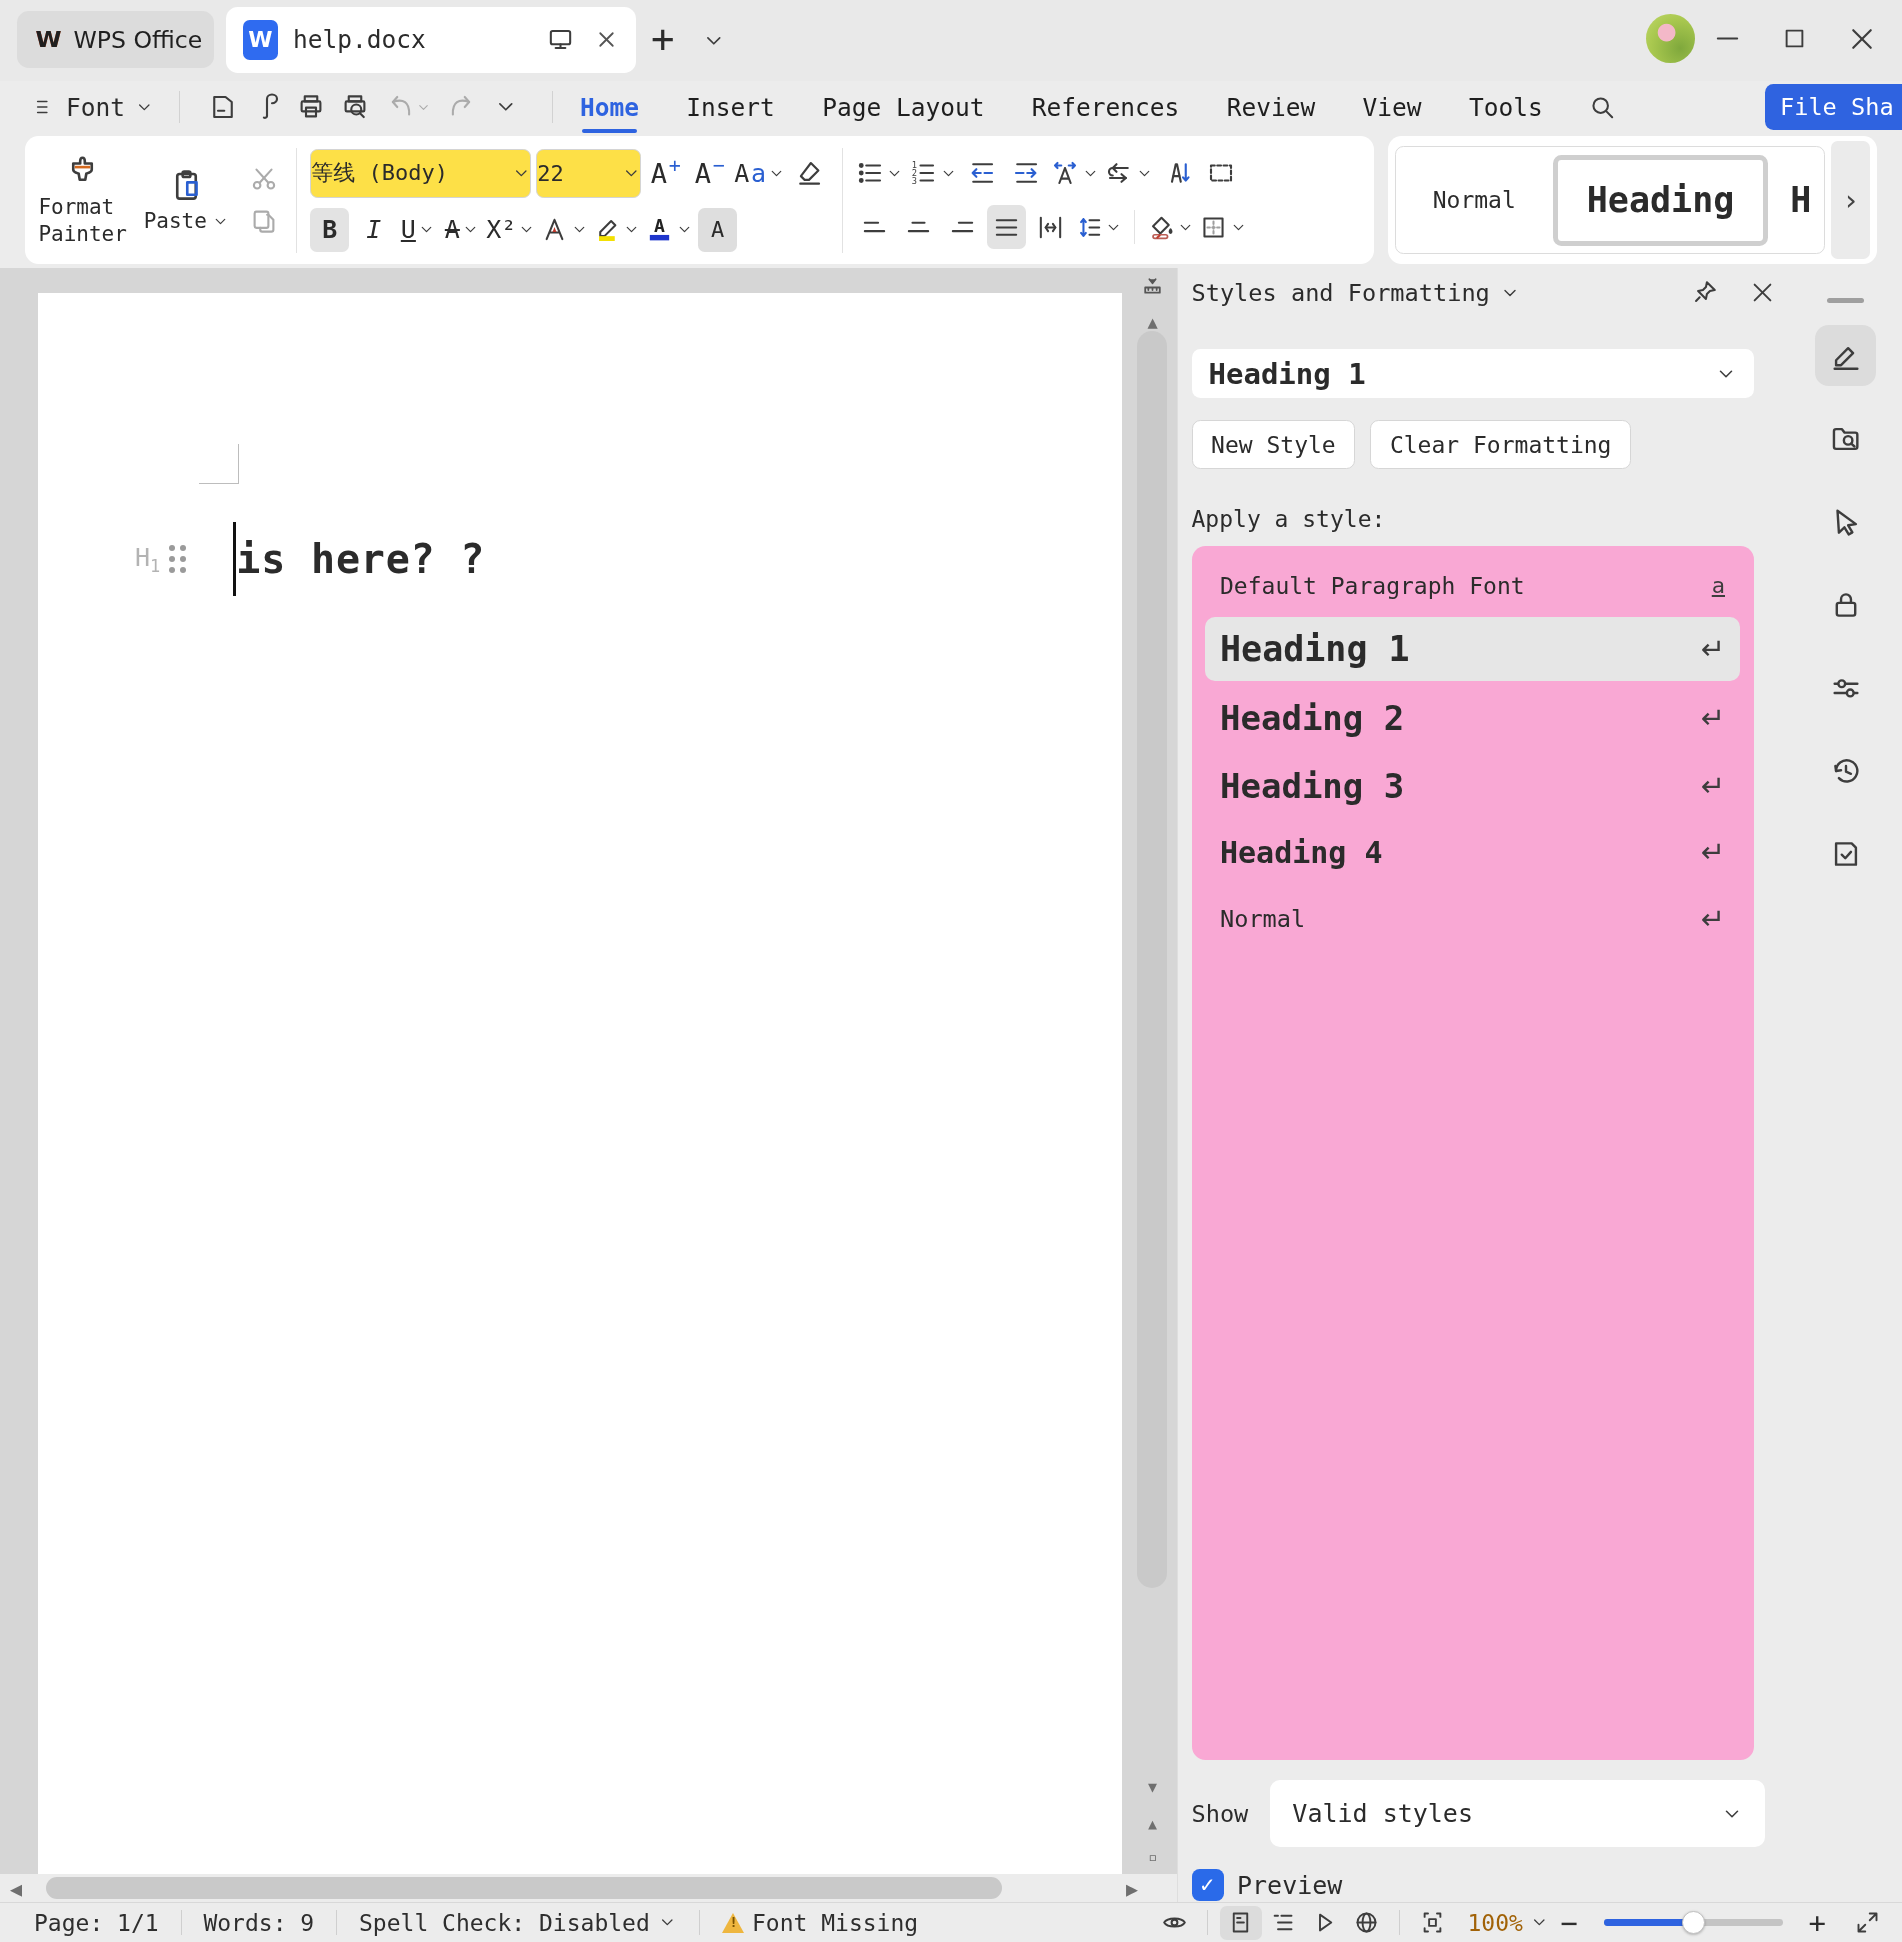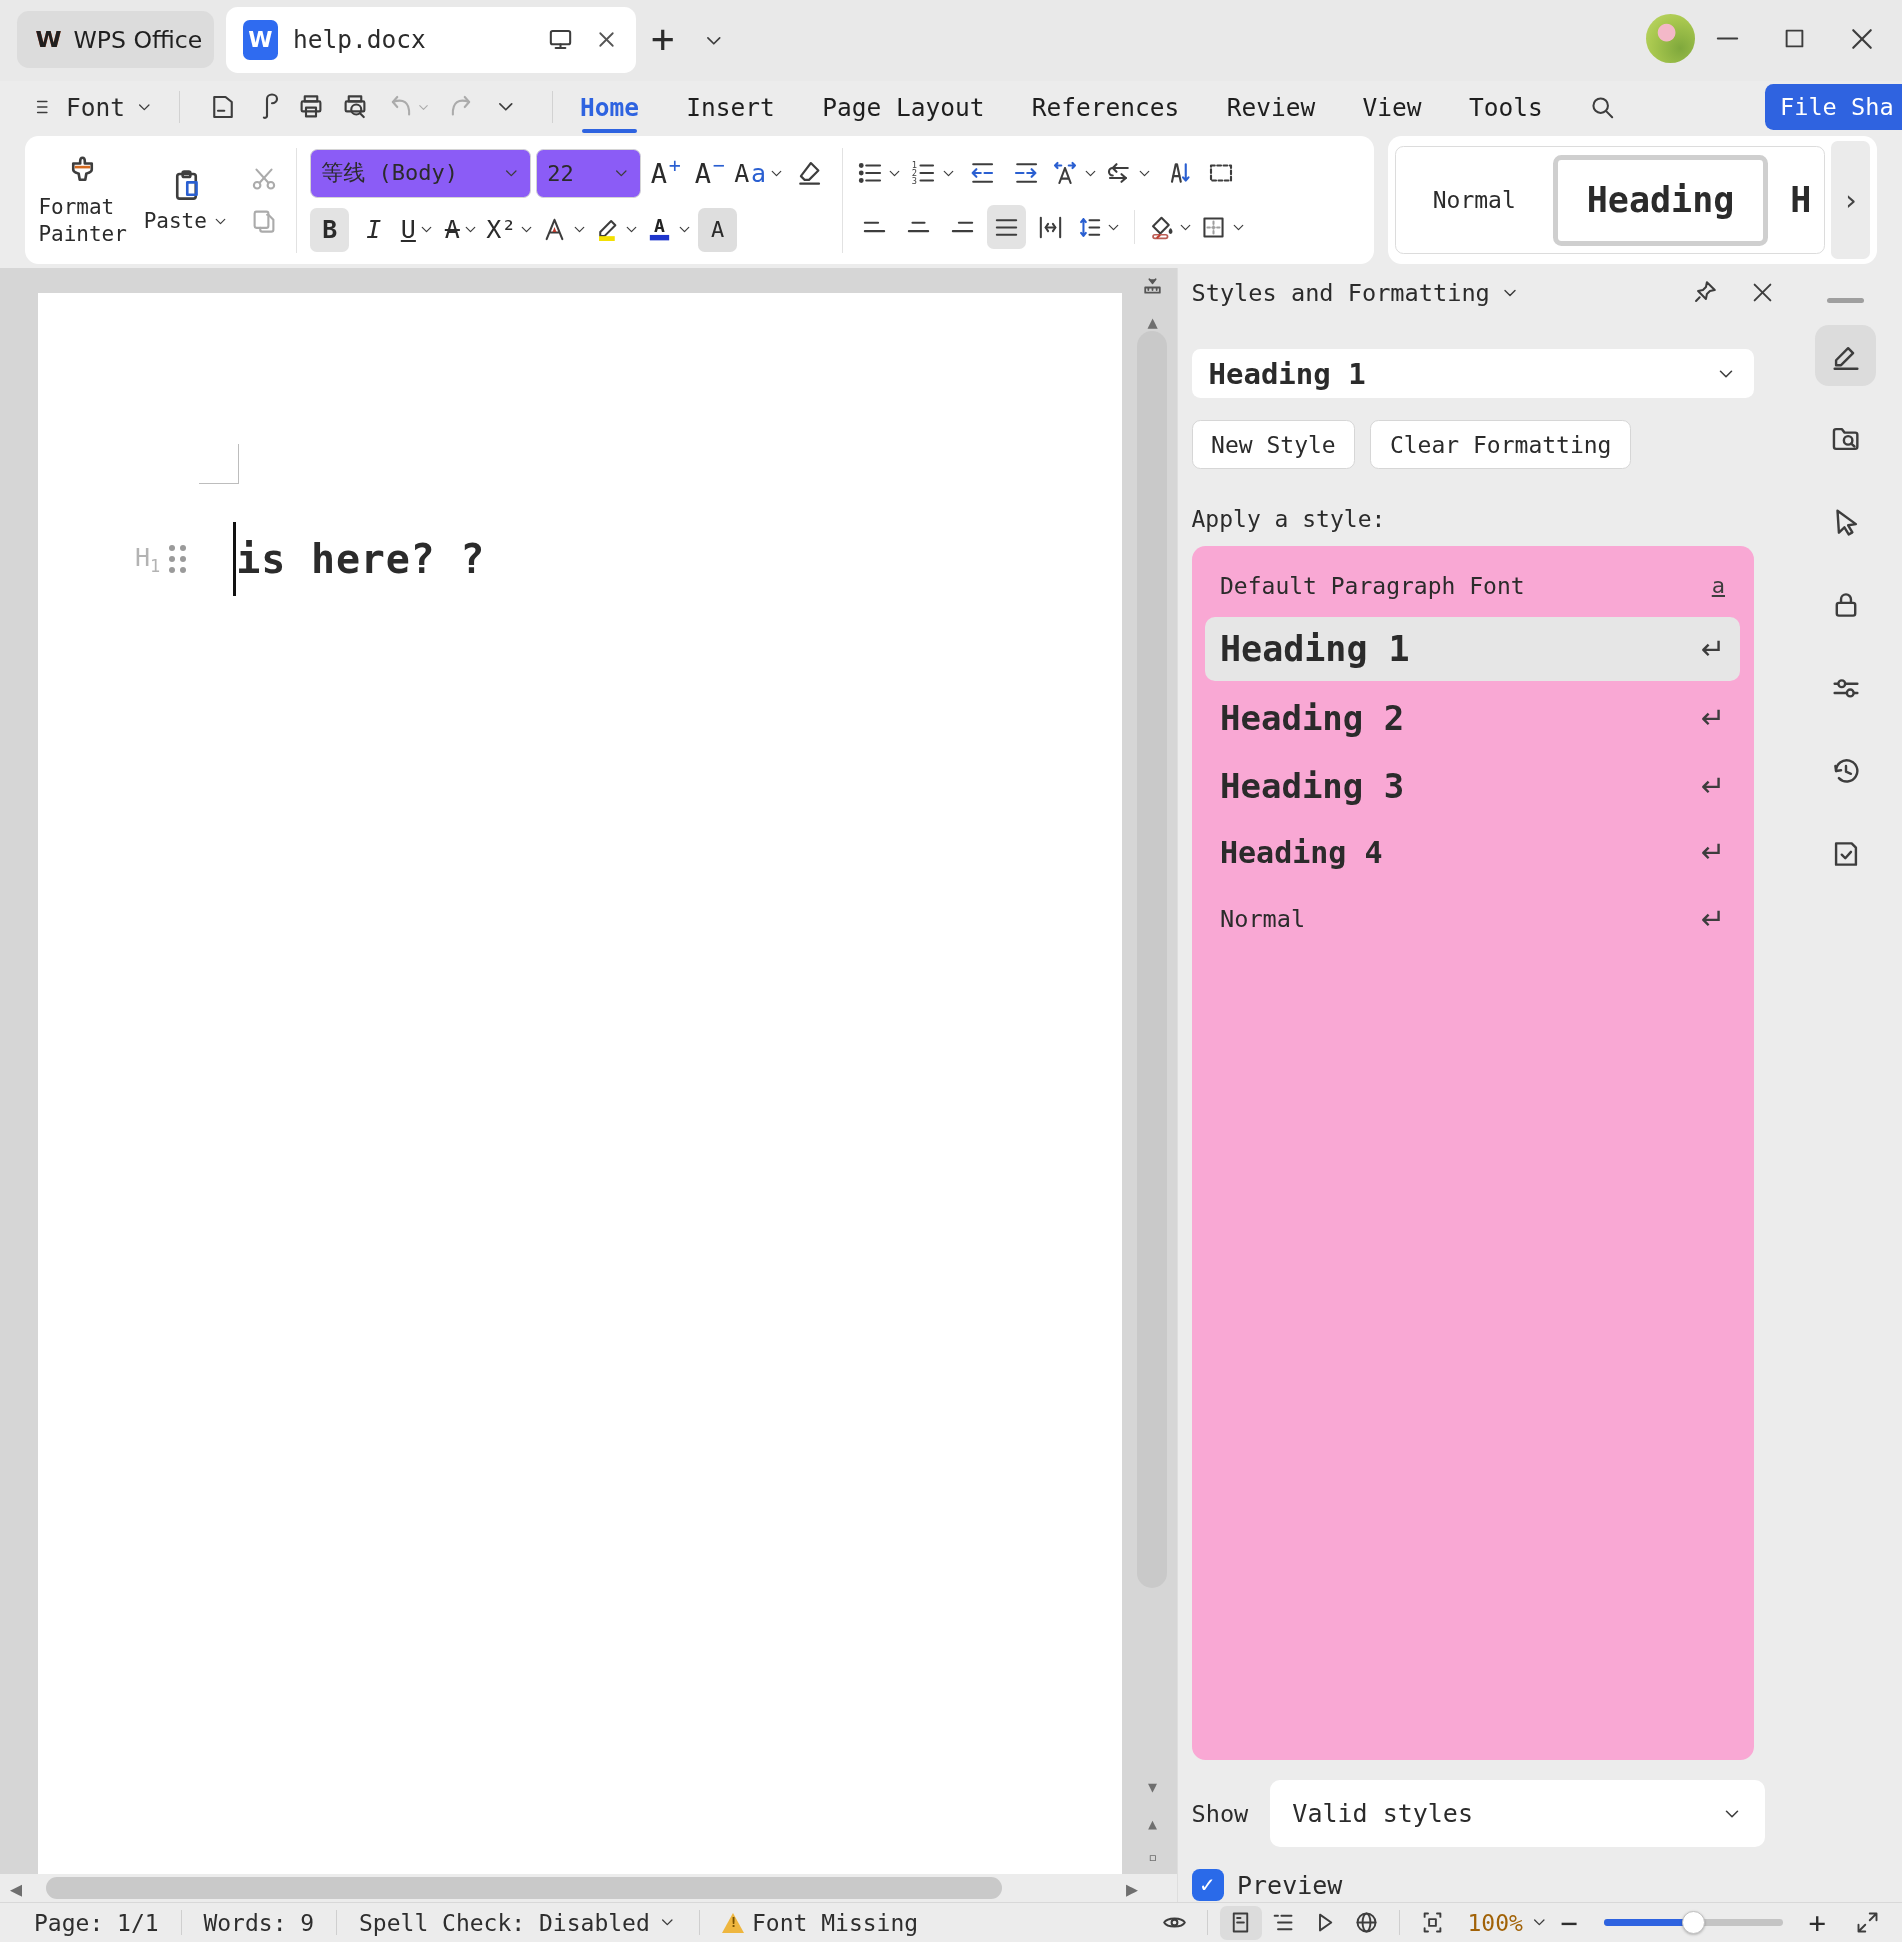--- a/index.html
+++ b/index.html
@@ -32,21 +32,21 @@
   #share-btn{position:absolute;right:0;top:3.4px;height:46px;background:#2f63e0;color:#fff;border-radius:8.4px 0 0 8.4px;display:flex;align-items:center;padding:0 8.4px 0 15px;font-size:23.6px;cursor:pointer;}
   
   #ribbon{position:absolute;left:0;top:133px;width:1902px;height:135px;background:#ececec;}
   .ribbon-panel{position:absolute;top:3.4px;height:128px;background:#fff;border-radius:13.5px;}
   #rp-left{left:25px;width:1349px;display:flex;align-items:stretch;}
   #rp-right{left:1388px;width:489px;display:flex;align-items:center;padding:0 6.7px;}
   .rgroup{display:flex;}
   .rib-vsep{width:0.8px;background:#e2e2e2;margin:11.8px 0;}
   .bigbtn{display:flex;flex-direction:column;align-items:center;justify-content:center;cursor:pointer;padding:5px 8.4px;font-size:21px;gap:5px;}
   .smallcol{display:flex;flex-direction:column;justify-content:center;gap:11.8px;padding:0 11.8px;}
-  .combo{border:1.7px solid #d4d4d4;border-radius:7.6px;height:49px;display:flex;align-items:center;padding:0 10px;font-size:22px;background:#8b5cf6;cursor:pointer;justify-content:space-between;}
+  .combo{border:1.7px solid #d4d4d4;border-radius:7.6px;height:49px;display:flex;align-items:center;padding:0 0;font-size:22px;background:#fde047;cursor:pointer;justify-content:space-between;}
   .fbtn{height:44px;min-width:39px;display:flex;align-items:center;justify-content:center;border-radius:6.7px;cursor:pointer;font-size:25px;gap:1.7px;}
   .fbtn.on{background:#e3e3e3;}
   .chev{flex:none;}
   .rrow{display:flex;align-items:center;gap:5px;}
   #gallery-box{border:1.7px solid #dcdcdc;border-radius:8.4px;height:108px;flex:1;display:flex;align-items:center;overflow:hidden;position:relative;}
   #style-normal{font-size:23px;padding:0 37px;cursor:pointer;}
   #style-heading{border:5px solid #cfcfcf;border-radius:8.4px;height:91px;display:flex;align-items:center;padding:0 29px;font-size:35px;font-weight:bold;cursor:pointer;background:#fff;}
   #style-partial{font-size:35px;font-weight:bold;padding-left:22px;}
   #gallery-more{width:39px;height:118px;background:#ebebeb;border-radius:6.7px;margin-left:6.7px;display:flex;align-items:center;justify-content:center;font-size:29px;color:#444;cursor:pointer;flex:none;}
   

